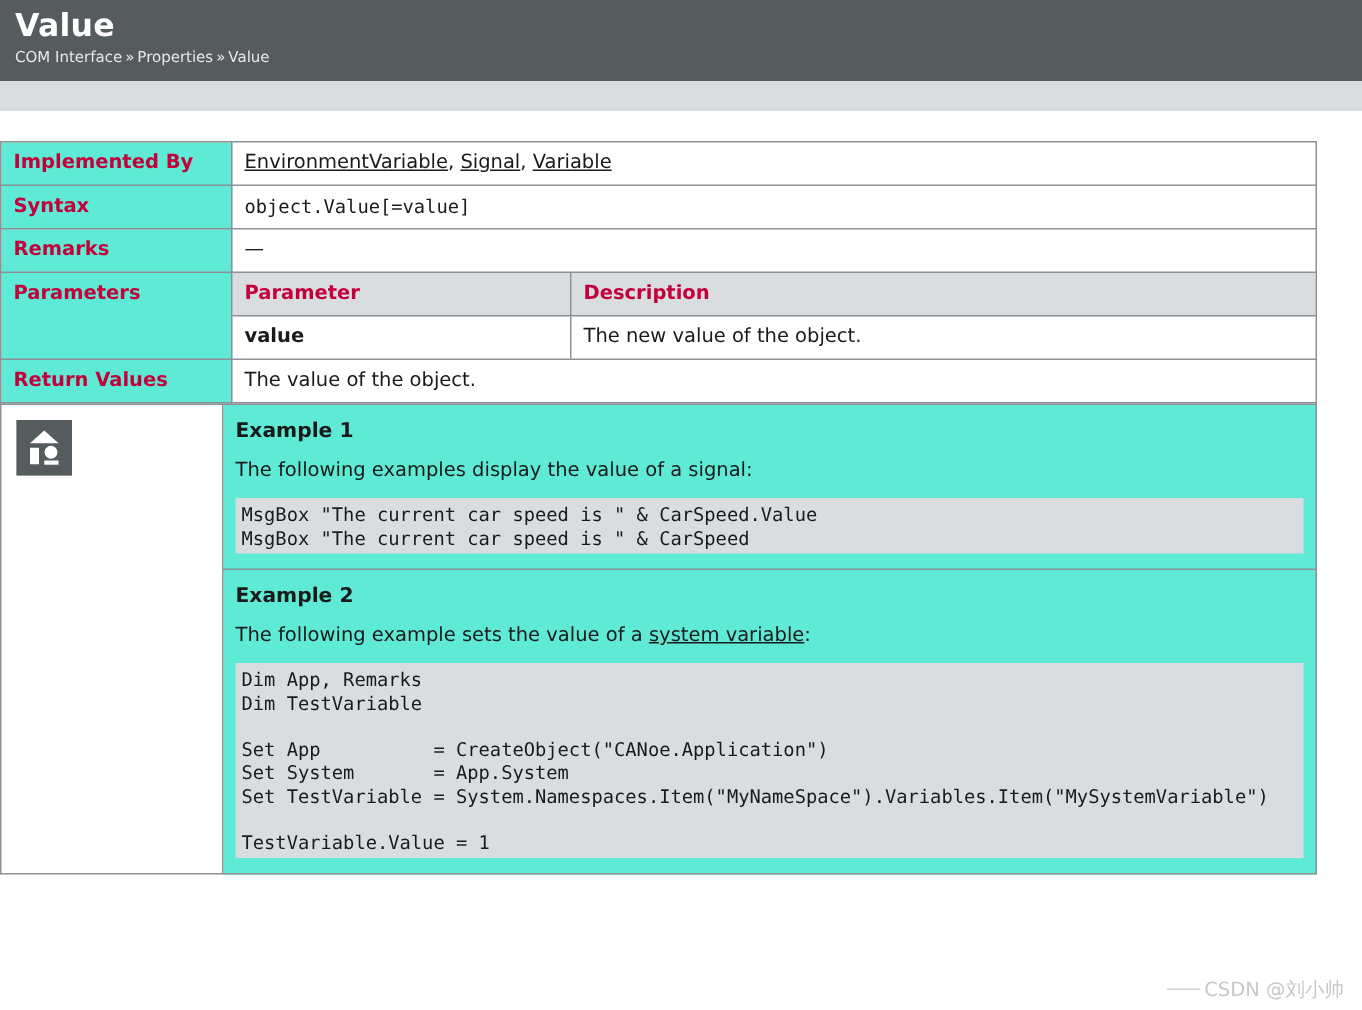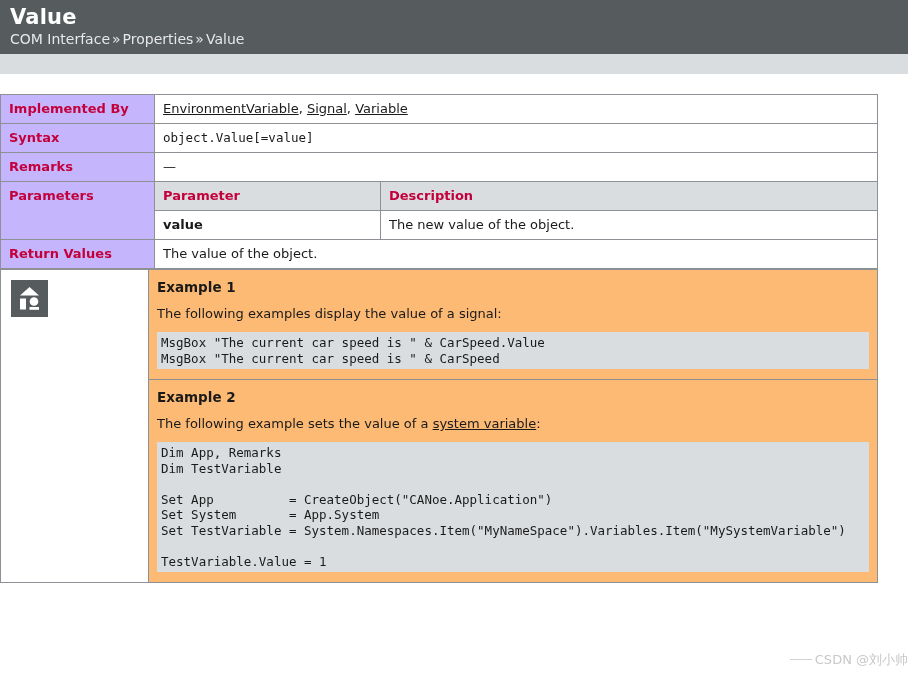--- a/index.html
+++ b/index.html
@@ -26,21 +26,21 @@
     color: #ffffff;
   }
   .page-header .title {
     font-size: 21px;
     font-weight: bold;
     line-height: 26px;
     letter-spacing: 0.2px;
     color: #ffffff;
   }
   .page-header .breadcrumb {
-    font-size: 14px;
+    font-size: 10px;
     line-height: 16px;
     color: #e6e8e9;
     margin-top: 1px;
   }
   .page-header .breadcrumb .sep { padding: 0 2px; }
 
   .subbar {
     background: #dadde0;
     height: 20px;
   }
@@ -55,21 +55,21 @@
     margin: 20px 0 0 0;
     table-layout: fixed;
   }
   .spec-table td {
     border: 1px solid #8d9094;
     vertical-align: top;
     padding: 0;
   }
   .label-cell {
     width: 137px;
-    background: #c4b5fd;
+    background: #5eead4;
     color: #c4003c;
     font-weight: bold;
     font-size: 13px;
     padding: 6px 8px 7px 8px !important;
     white-space: nowrap;
   }
   .value-cell {
     background: #ffffff;
     padding: 6px 8px 7px 8px !important;
     font-size: 13px;
@@ -136,21 +136,21 @@
     border: 1px solid #8d9094;
     vertical-align: top;
     padding: 0;
   }
   .icon-cell {
     width: 137px;
     background: #ffffff;
     padding: 10px 0 0 10px !important;
   }
   .ex-cell {
-    background: #fdba74;
+    background: #5eead4;
     padding: 9px 8px 10px 8px !important;
   }
   .ex-title {
     font-weight: bold;
     font-size: 13.5px;
     margin: 0 0 11px 0;
   }
   .ex-text {
     font-size: 13px;
     margin: 0 0 11px 0;
@@ -172,21 +172,21 @@
     height: 37px;
     background: #565b5e;
     position: relative;
     display: block;
   }
   .home-icon svg { display: block; }
 
   
   .watermark {
     position: absolute;
-    right: 0;
+    right: 12px;
     bottom: 4px;
     font-size: 13px;
     color: #c8c8c8;
     font-family: "DejaVu Sans", "Liberation Sans", sans-serif;
     white-space: nowrap;
     pointer-events: none;
   }
   .watermark .rule {
     display: inline-block;
     width: 22px;

